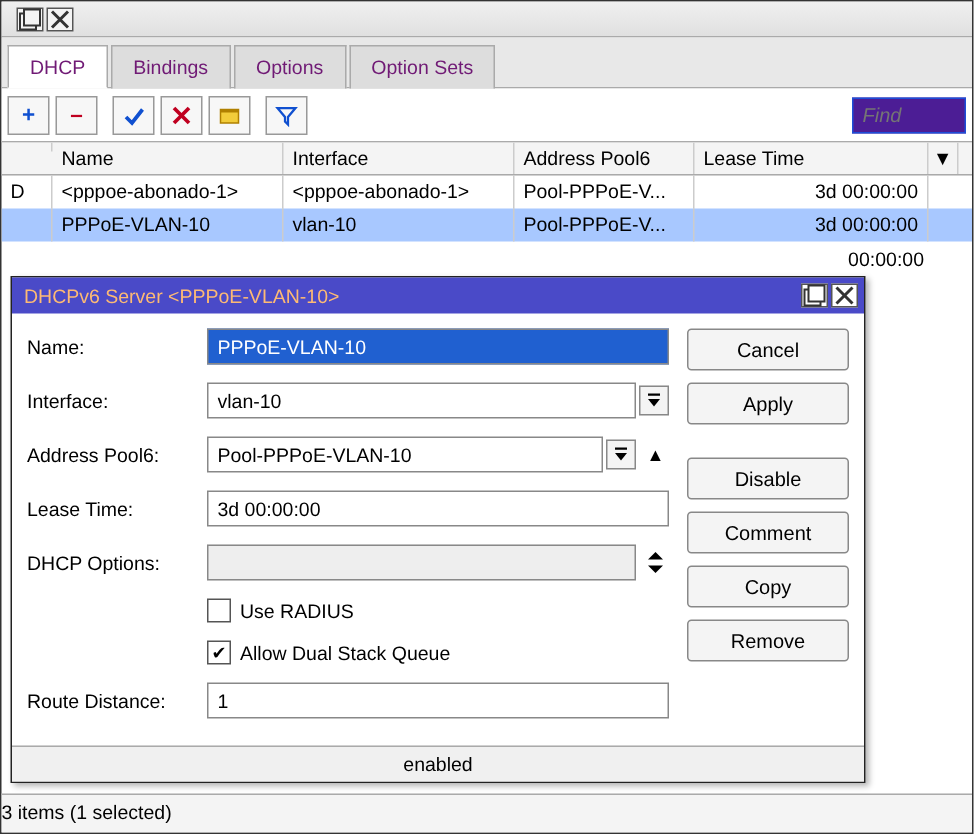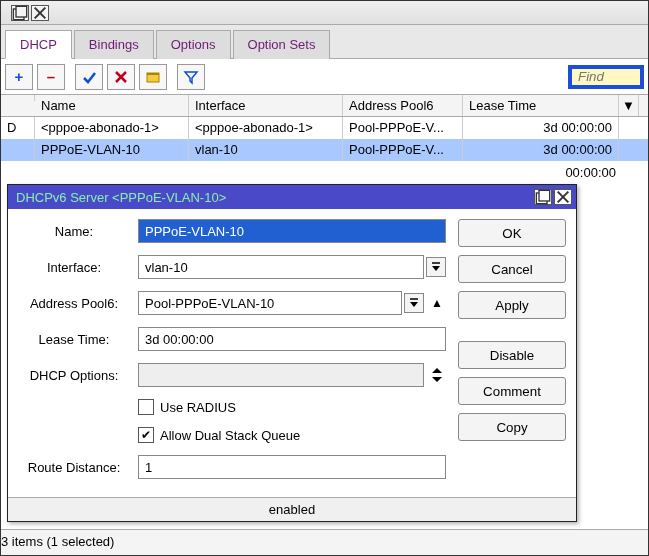--- a/index.html
+++ b/index.html
@@ -71,22 +71,22 @@
     align-items: center;
     justify-content: center;
     font-size: 15px;
     font-weight: bold;
   }
   .tbtn svg { width: 16px; height: 16px; }
   .findbox {
     margin-left: auto;
     width: 76px;
     height: 24px;
-    border: 4px solid #1d4ed8;
-    background: #fef9c3;
+    border: 1px solid #1d4ed8;
+    background: #4c1d95;
     font-style: italic;
     color: #888;
     padding: 0 6px;
   }
   .grid {
     position: relative;
     height: 416px;
     overflow: hidden;
   }
   .ghdr {
@@ -130,40 +130,40 @@
     left: 6px;
     top: 183px;
     width: 570px;
     background: #fff;
     border: 1px solid #222;
     box-shadow: 2px 2px 4px rgba(0,0,0,0.3);
     z-index: 10;
   }
   .dialog .dtitle {
     background: #4a4ac8;
-    color: #86efac;
+    color: #fdba74;
     height: 24px;
     display: flex;
     align-items: center;
     padding: 0 4px 0 8px;
   }
   .dialog .dtitle .title { flex: 1; }
   .dialog .dbody {
     display: flex;
     padding: 10px 10px 6px 10px;
   }
   .form { flex: 1; }
   .frow {
     display: flex;
     align-items: center;
     margin-bottom: 12px;
   }
   .flabel {
     width: 120px;
-    text-align: center;
+    text-align: left;
     padding-right: 8px;
   }
   .finput {
     flex: 1;
     height: 24px;
     border: 1px solid #888;
     background: #fff;
     padding: 0 6px;
     font-family: inherit;
     font-size: 13px;
@@ -380,23 +380,23 @@
         <span>Allow Dual Stack Queue</span>
       </div>
 
       <div class="frow">
         <div class="flabel">Route Distance:</div>
         <input class="finput" value="1" style="">
       </div>
 
     </div>
     <div class="btncol">
-      <button class="dbtn">OK</button>
       <button class="dbtn">Cancel</button>
       <button class="dbtn">Apply</button>
       <div style="height:6px"></div>
       <button class="dbtn">Disable</button>
       <button class="dbtn">Comment</button>
       <button class="dbtn">Copy</button>
+      <button class="dbtn">Remove</button>
     </div>
   </div>
   <div class="dstatus">enabled</div>
 </div>
 
 </body></html>

